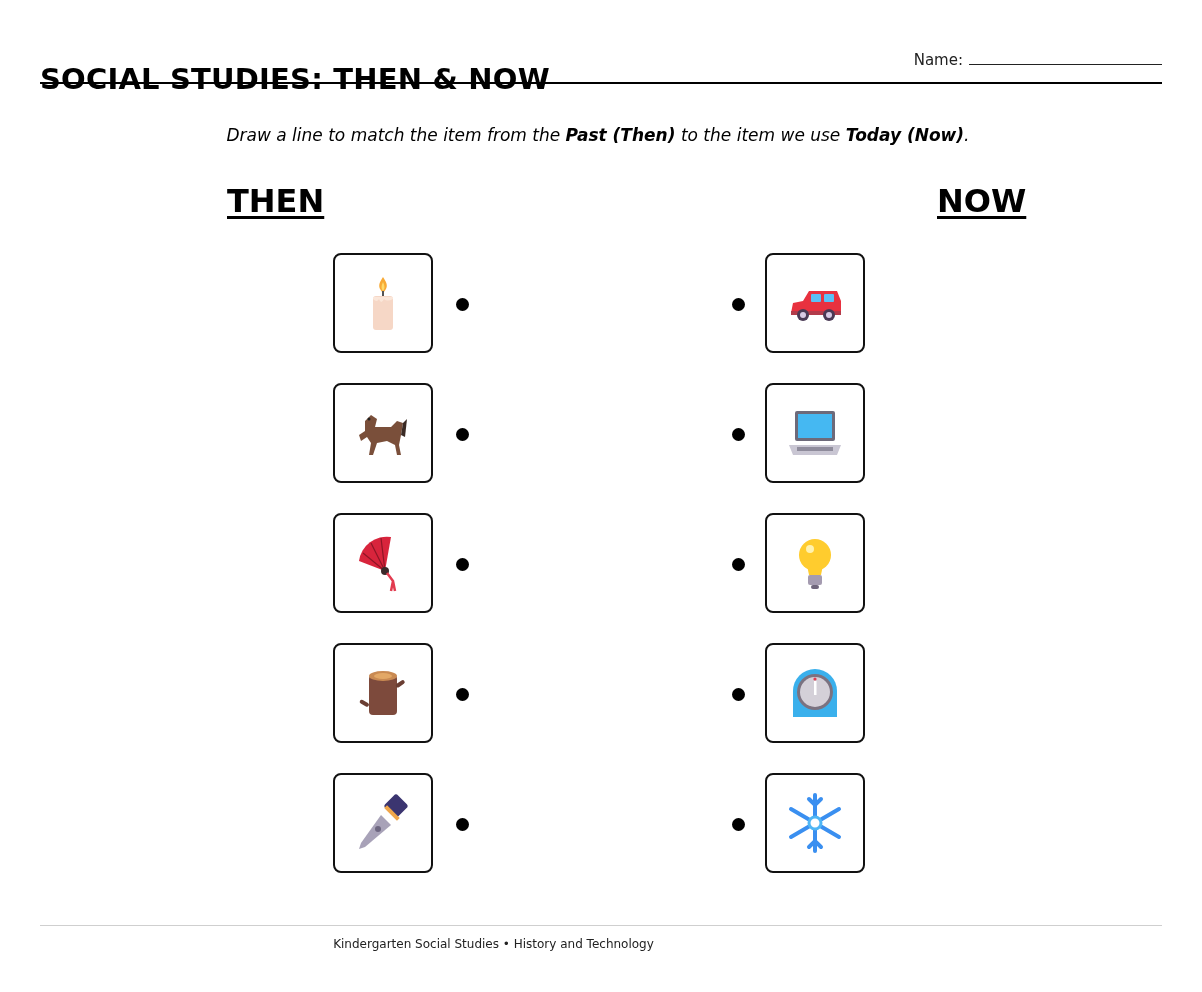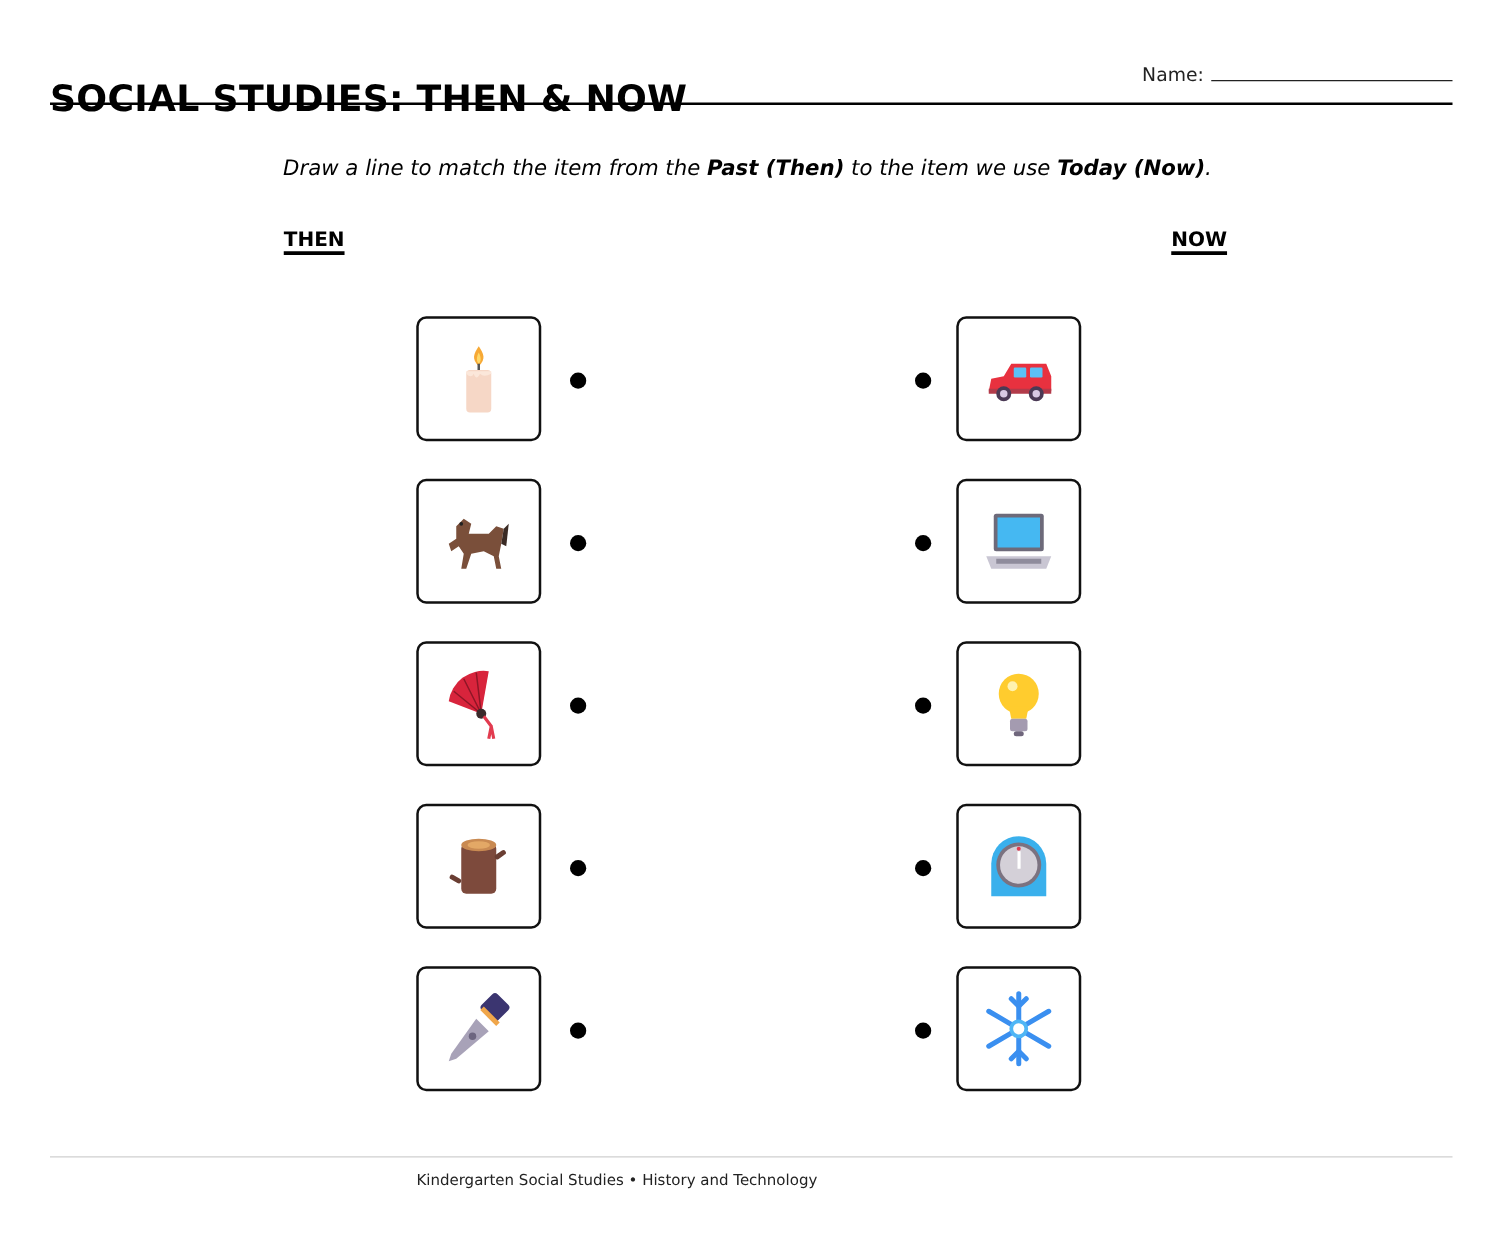--- a/index.html
+++ b/index.html
@@ -3,21 +3,21 @@
 <meta charset="utf-8">
 <style>
   html, body { margin: 0; padding: 0; background: #ffffff; }
   body { width: 1202px; height: 992px; position: relative; font-family: "DejaVu Sans", "Liberation Sans", sans-serif; color: #000; overflow: hidden; }
   .header { position: absolute; left: 40px; top: 40px; width: 1122px; height: 42px; border-bottom: 2px solid #000; }
   .title { position: absolute; left: 0; top: 3px; font-size: 29px; font-weight: bold; letter-spacing: 0.2px; margin-top: 19px; }
   .name-field { position: absolute; right: 0; top: 10px; font-size: 15px; color: #222; }
   .name-line { display: inline-block; width: 193px; border-bottom: 1.5px solid #222; margin-left: 6px; height: 14px; vertical-align: baseline; }
   .instructions { position: absolute; left: 0; width: 1196px; top: 125px; text-align: center; font-size: 17px; font-style: italic; }
   .instructions b { font-weight: bold; }
-  .col-head { position: absolute; top: 182px; font-size: 16px; font-weight: bold; text-decoration: underline; text-underline-offset: 4px; text-decoration-thickness: 3px; }
+  .col-head { position: absolute; top: 182px; font-size: 32px; font-weight: bold; text-decoration: underline; text-underline-offset: 4px; text-decoration-thickness: 3px; }
   .col-then { left: 227px; }
   .col-now { left: 902px; margin-left: 35px; }
   .card { position: absolute; width: 100px; height: 100px; border: 2px solid #111; border-radius: 8px; box-sizing: border-box; display: flex; align-items: center; justify-content: center; background: #fff; }
   .card svg { width: 64px; height: 64px; }
   .dot { position: absolute; width: 13px; height: 13px; background: #000; border-radius: 50%; }
   .footer-rule { position: absolute; left: 40px; top: 925px; width: 1122px; height: 1px; background: #cfcfcf; }
   .footer { position: absolute; left: 0; width: 987px; top: 937px; text-align: center; font-size: 12px; color: #222; }
 </style>
 </head>
 <body>

